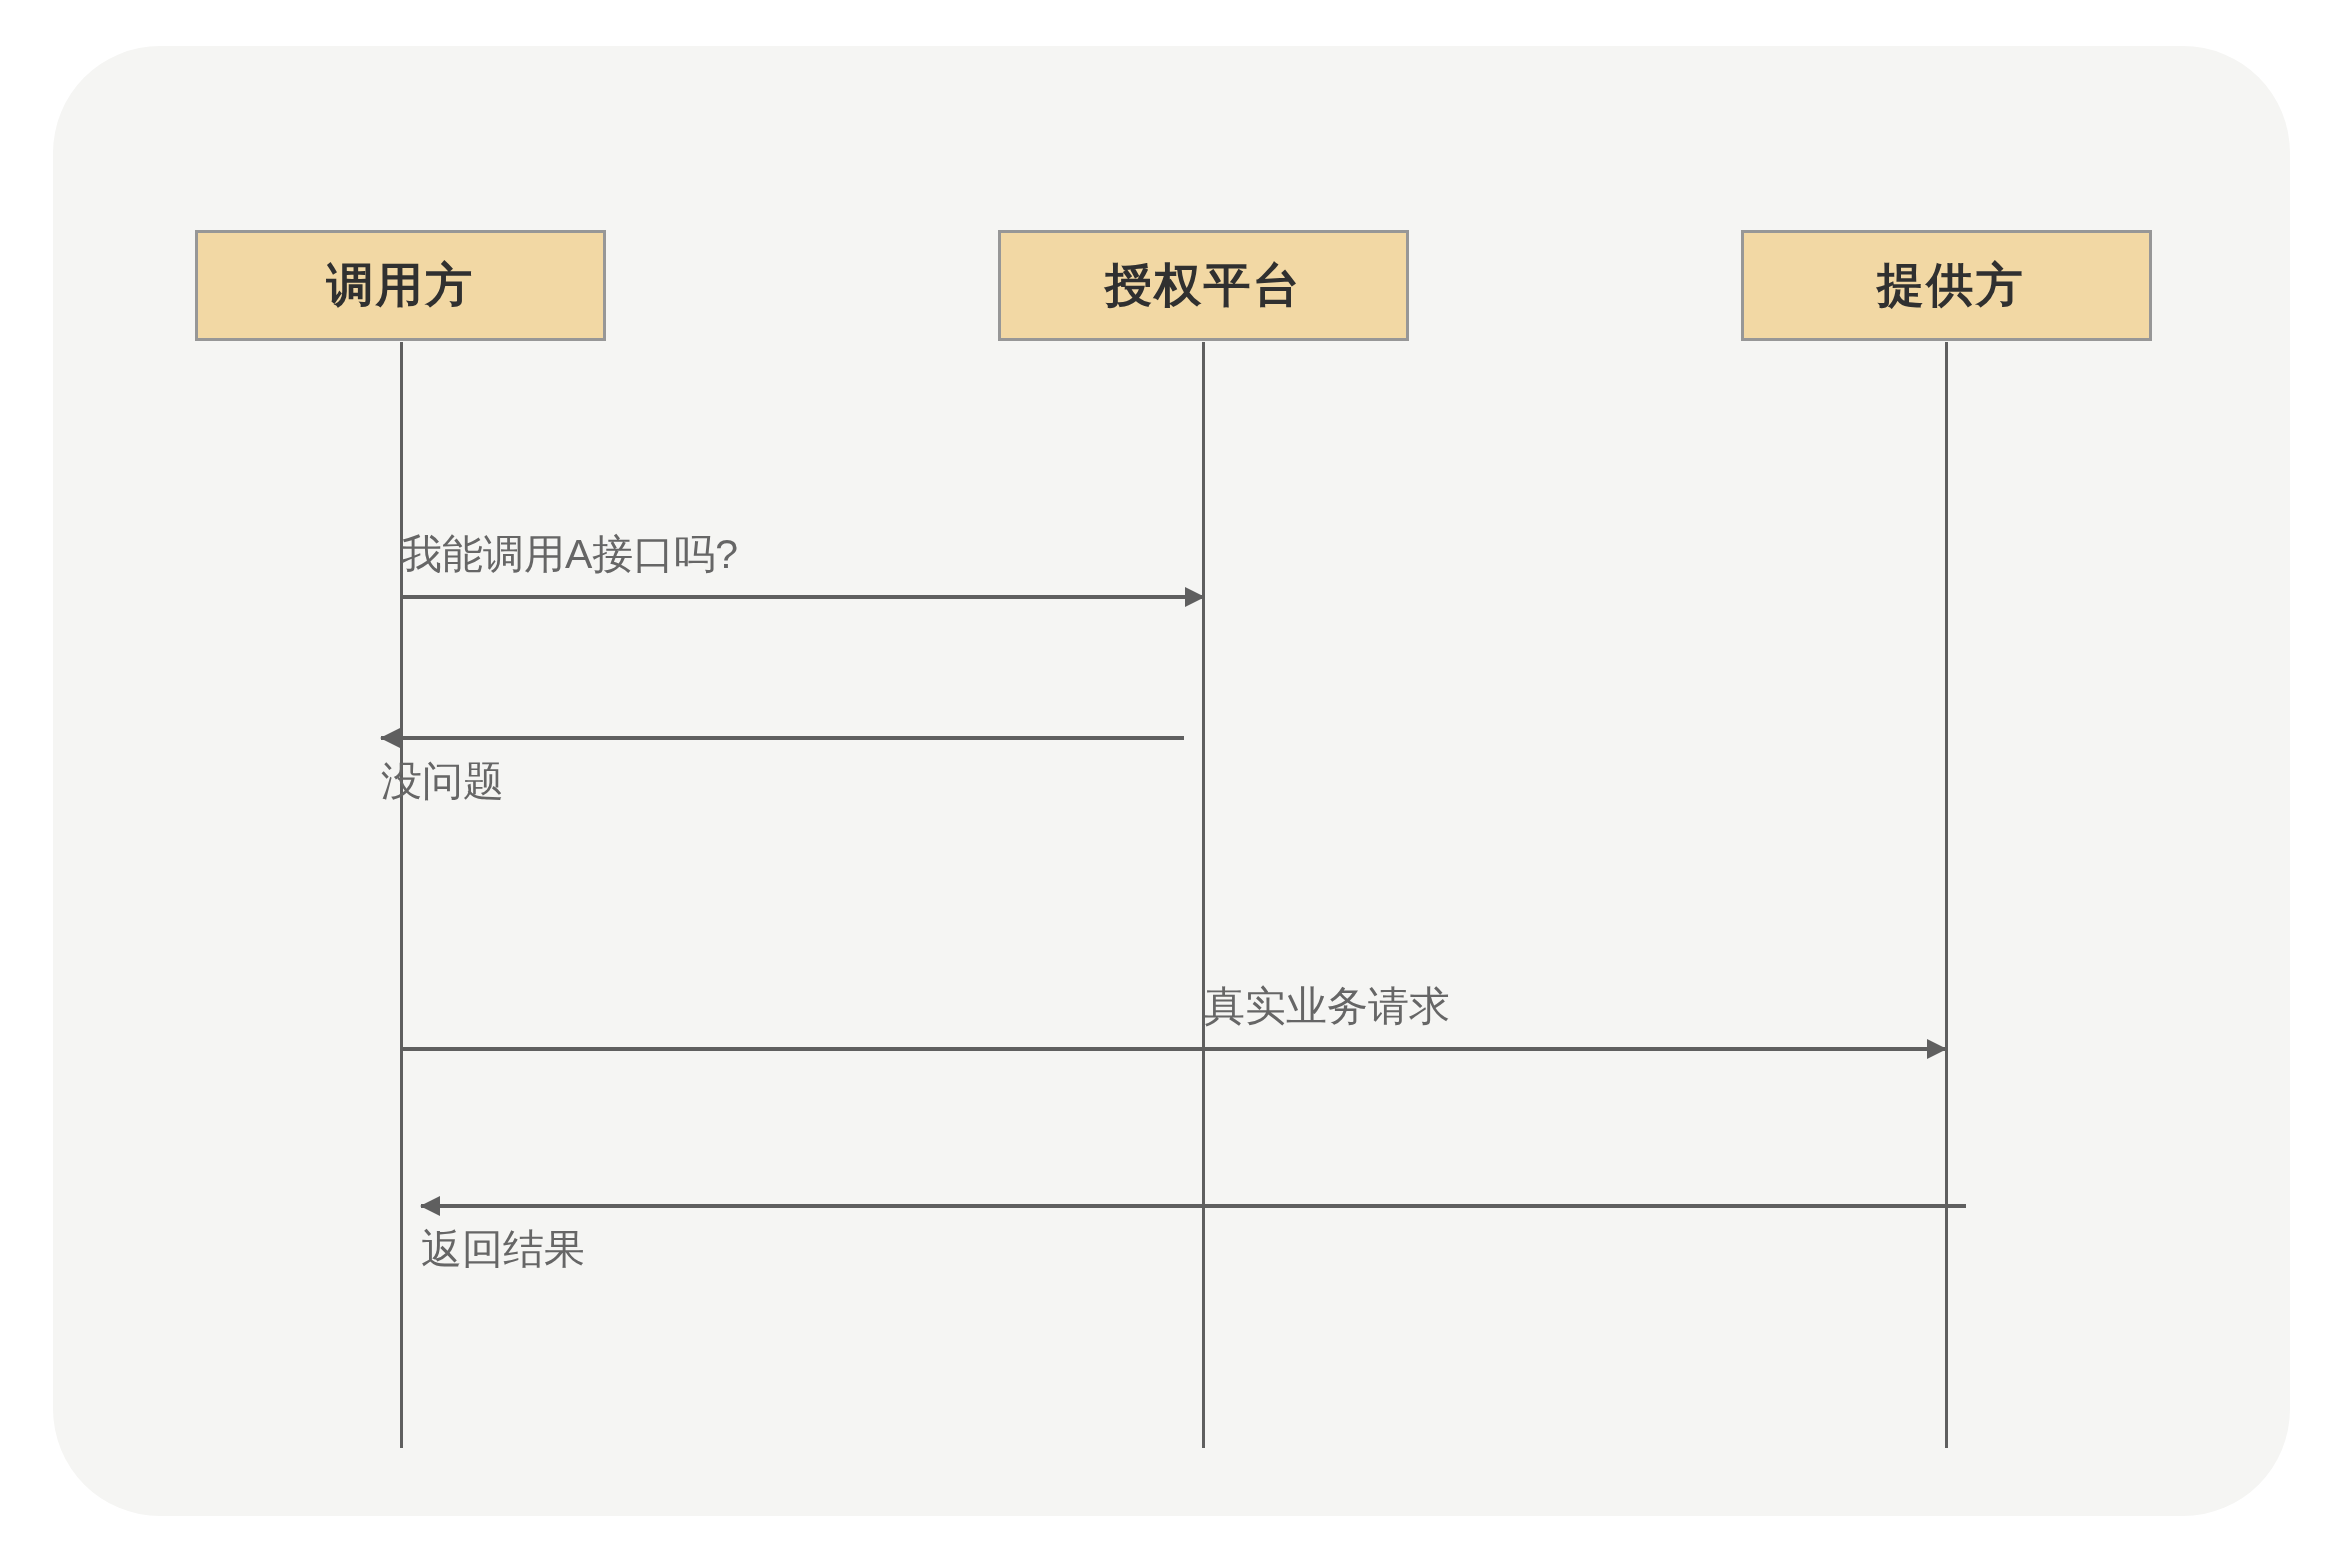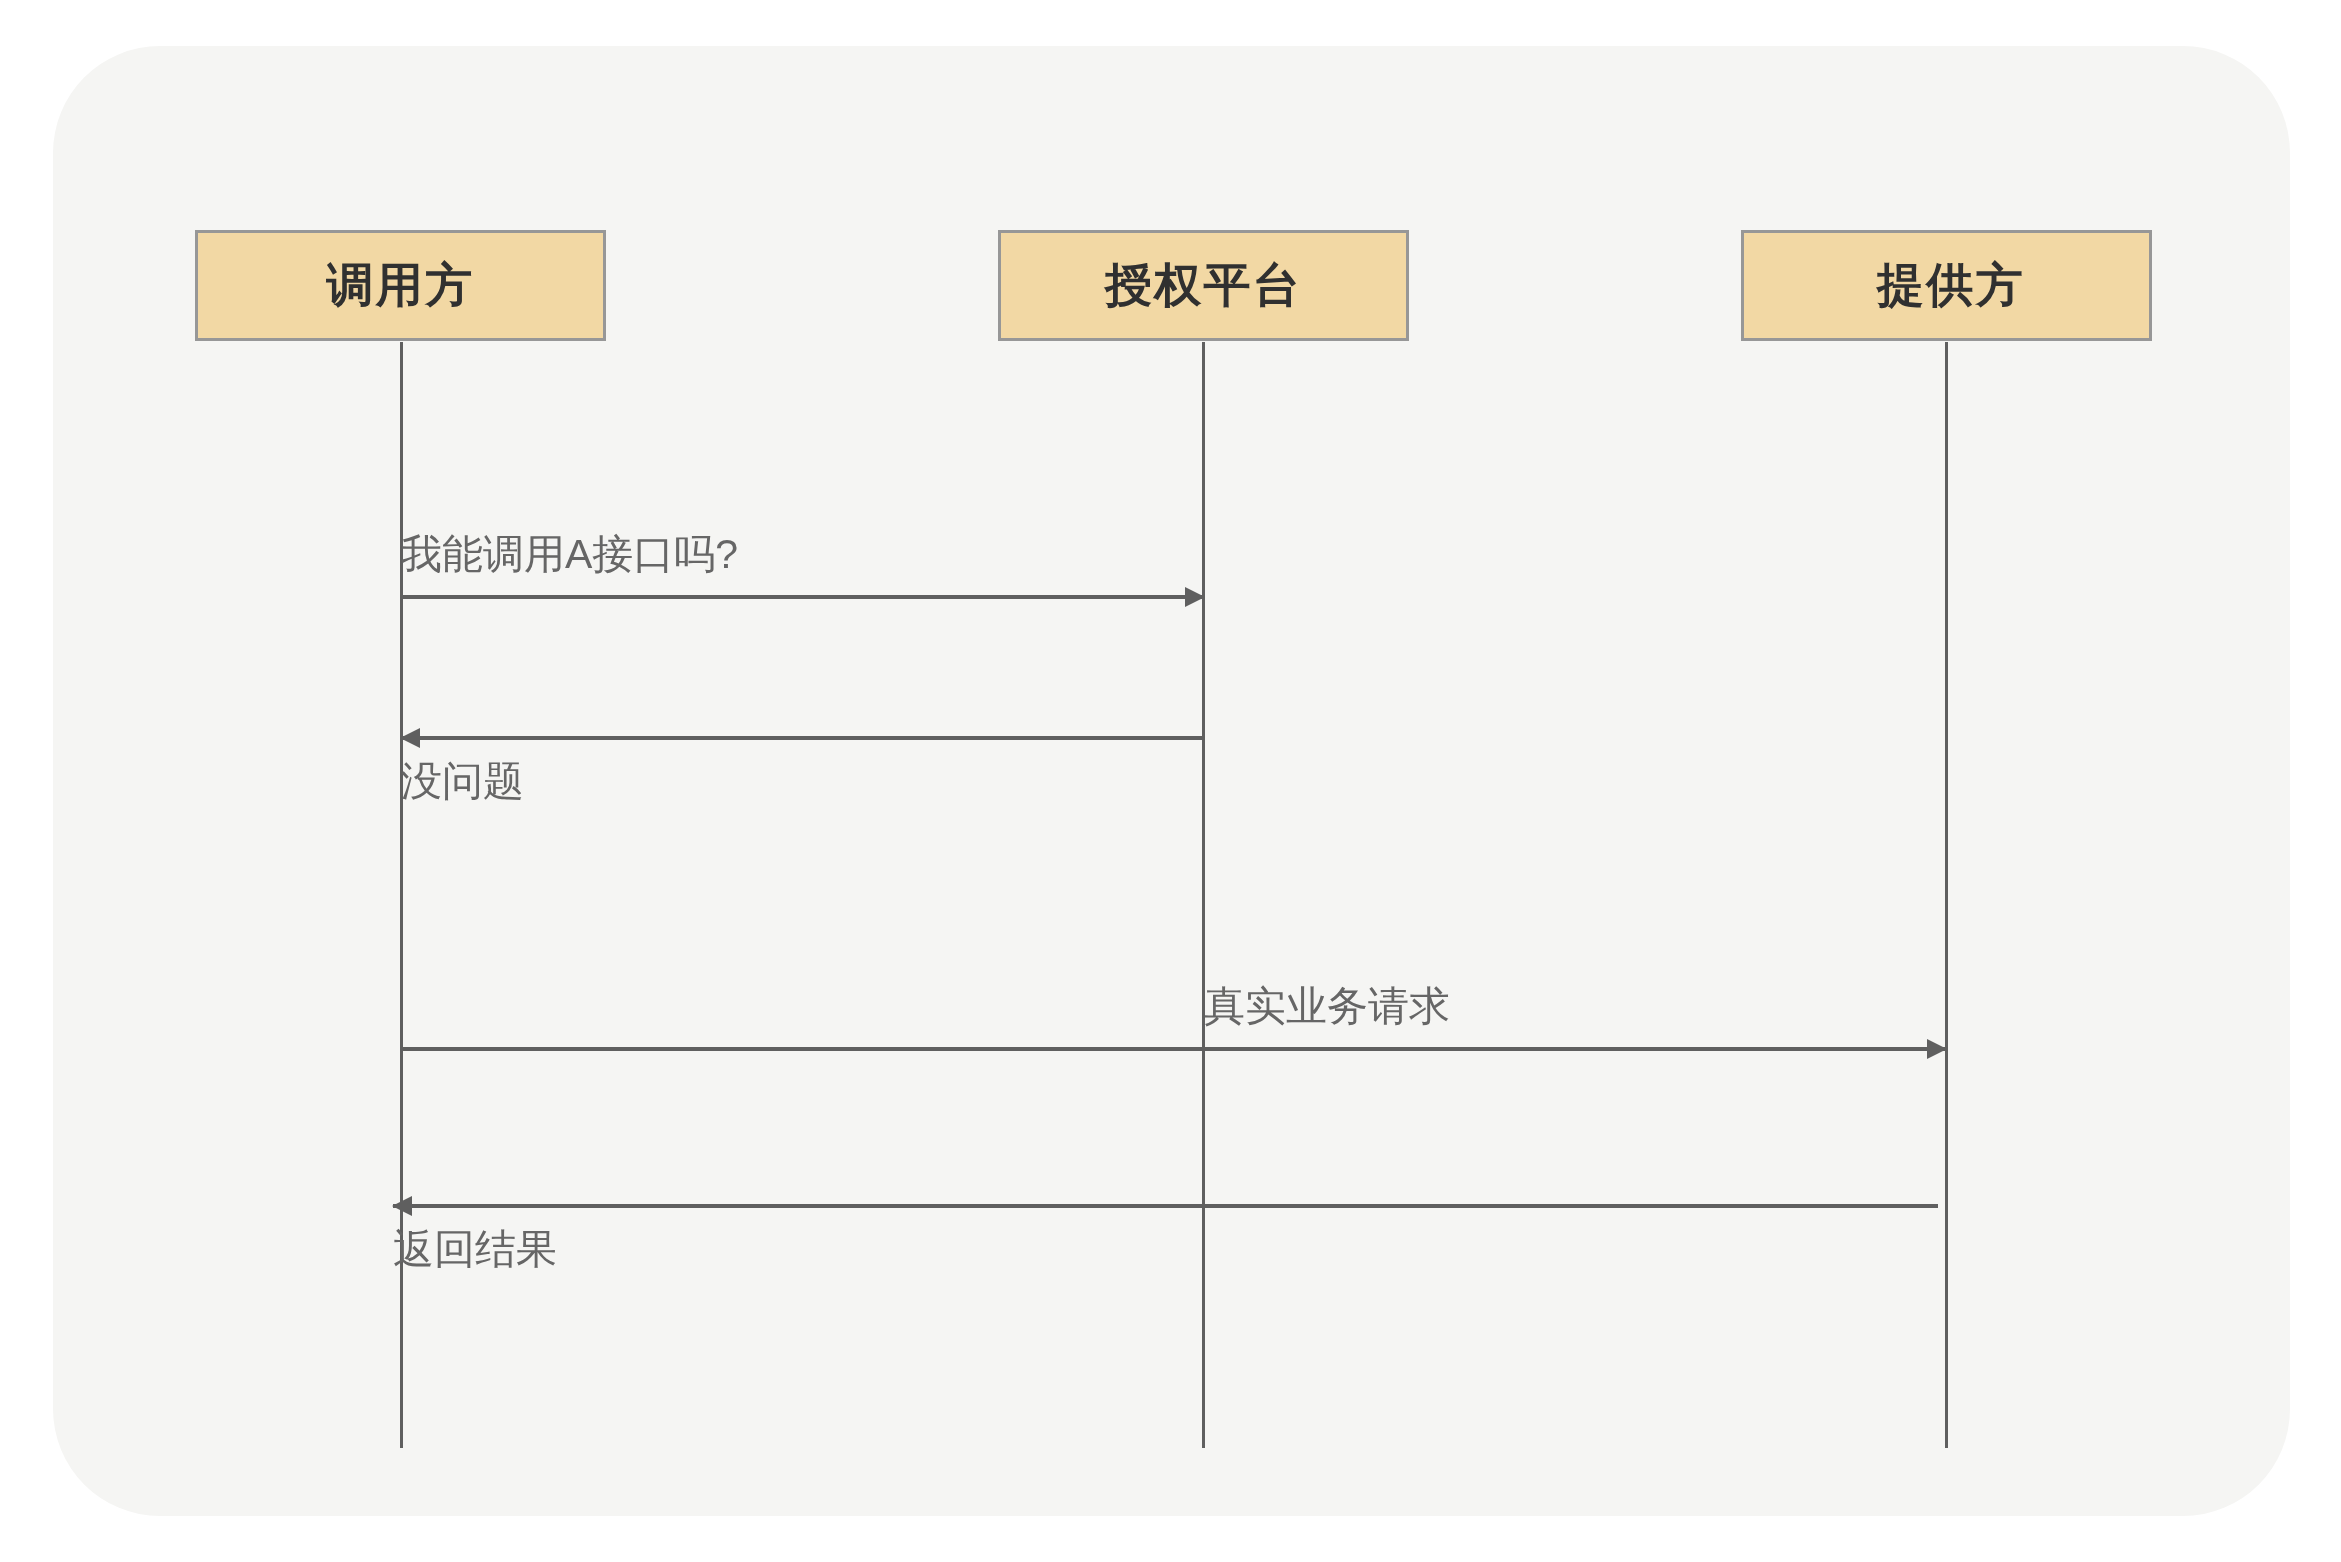--- a/index.html
+++ b/index.html
@@ -86,24 +86,24 @@
     font-size:41px;
     line-height:1.4;
     color:var(--message-text,#666);
     text-align:left;
     white-space:nowrap;
   }
   .msg-label.above{bottom:calc(100% + 11.4px);}
   .msg-label.below{top:calc(100% + 13.7px);}
   .msg-label.full{left:0;right:0;}
   .m1{left:348px;top:549px;width:803px;}
-  .m2{left:348px;top:690px;width:803px;}
+  .m2{left:328px;top:690px;width:803px;}
   .m3{left:348px;top:1001px;width:1545px;}
   .m3 .msg-label{left:803px;width:743px;}
-  .m4{left:340px;top:1158px;width:1545px;font-family:Liberation Serif, serif;}
+  .m4{left:368px;top:1158px;width:1545px;font-family:Liberation Serif, serif;}
   .m4 .msg-label{left:0;width:803px;}
 </style>
 </head>
 <body>
 
 <div class="canvas">
 
   <div class="actor a1">
     <span class="actor-label">调用方</span>
   </div>

